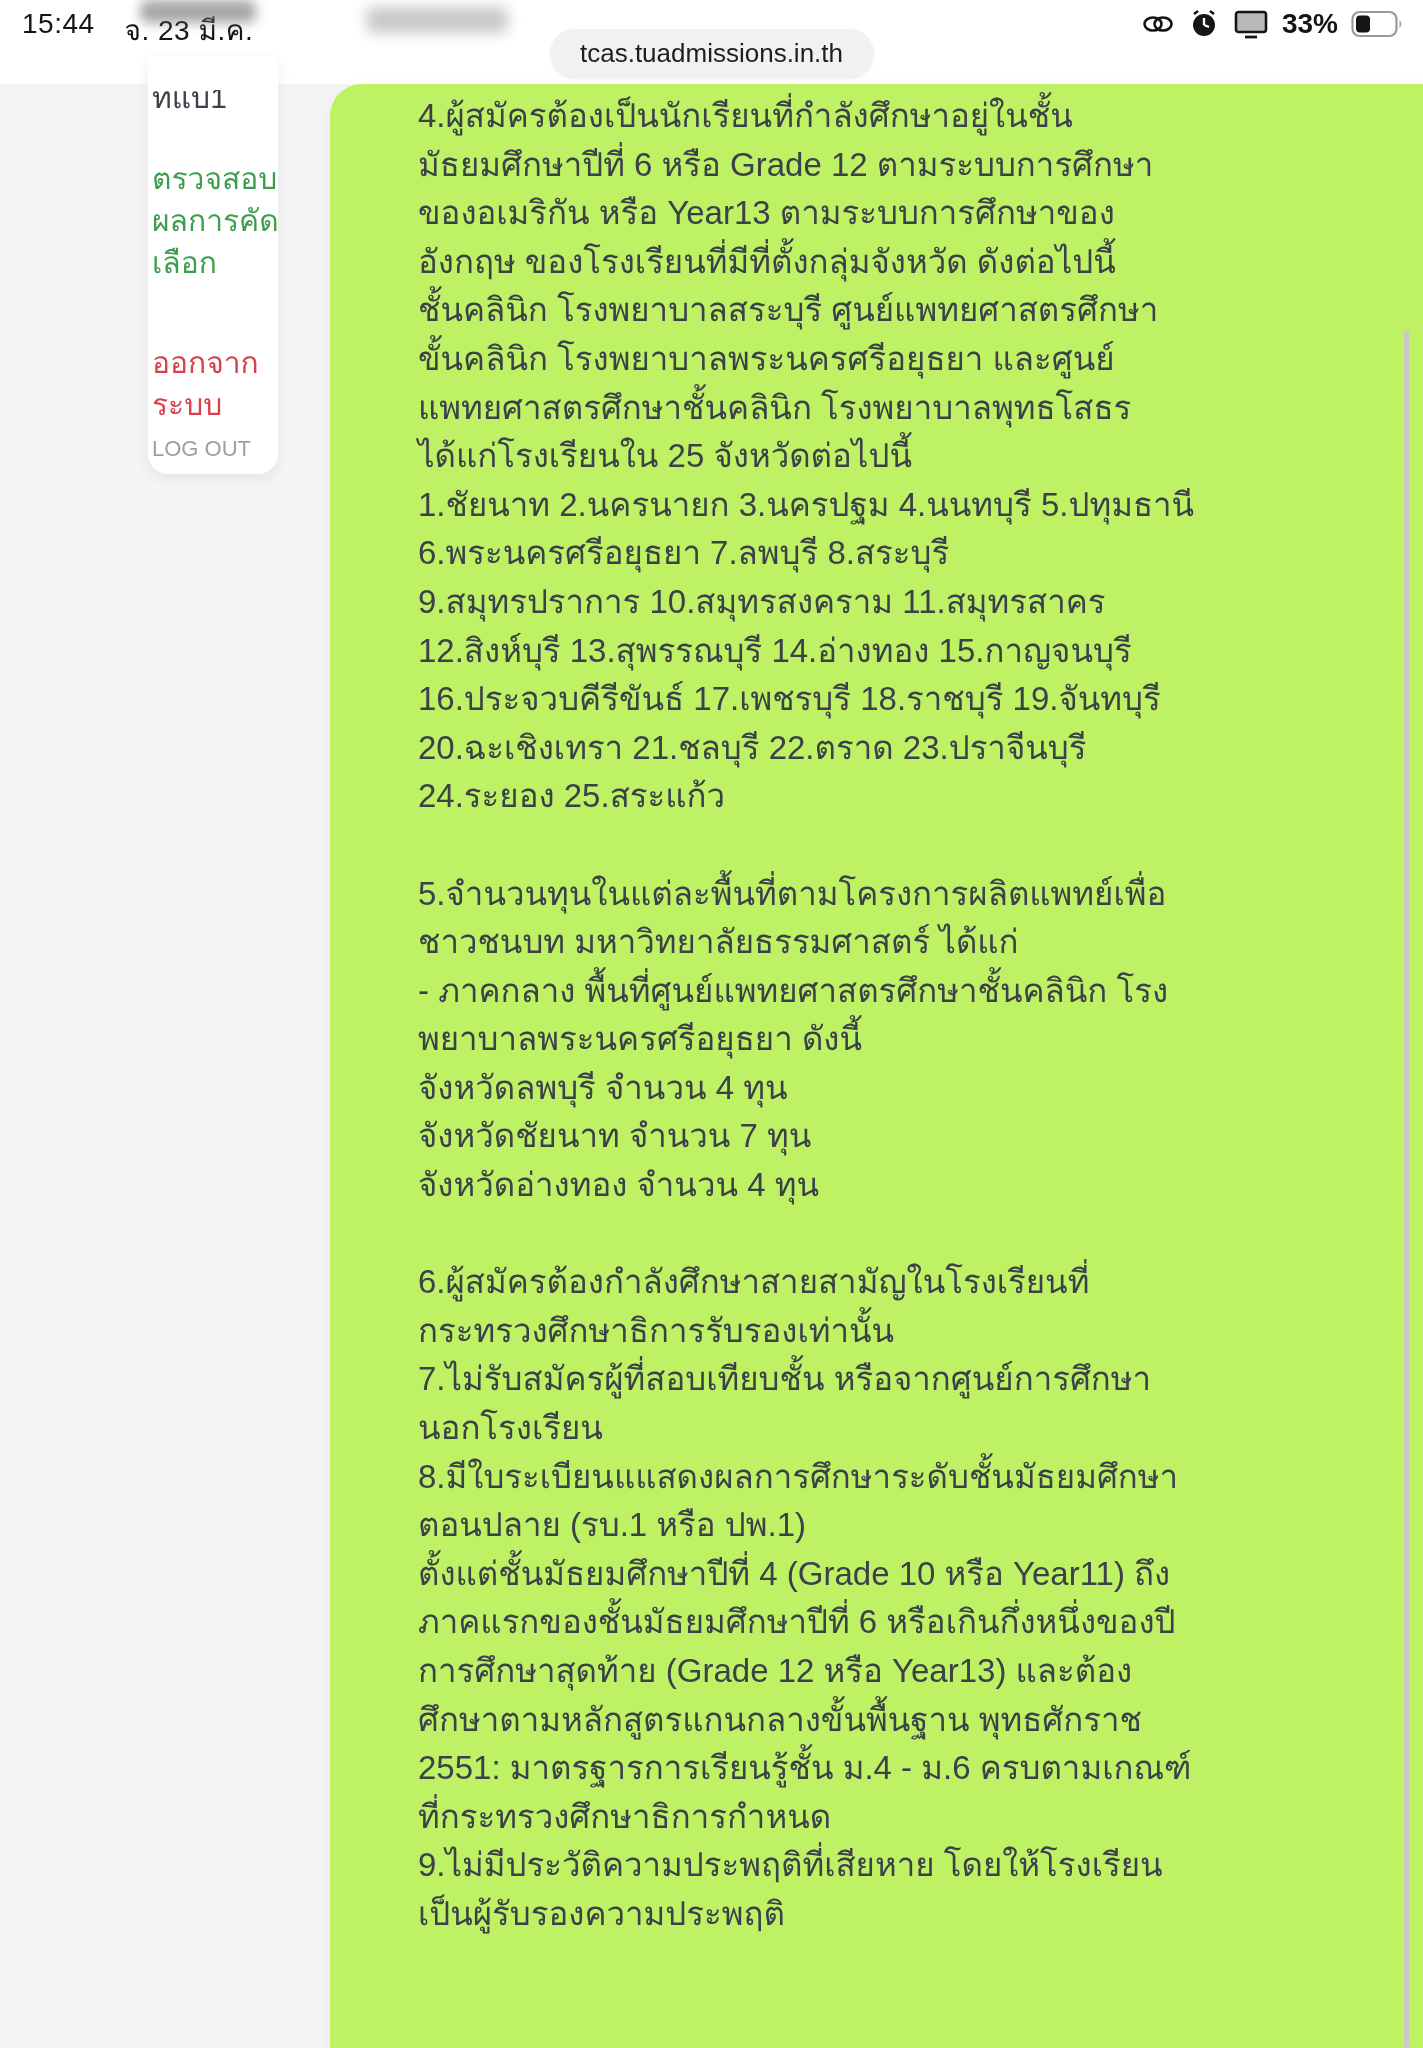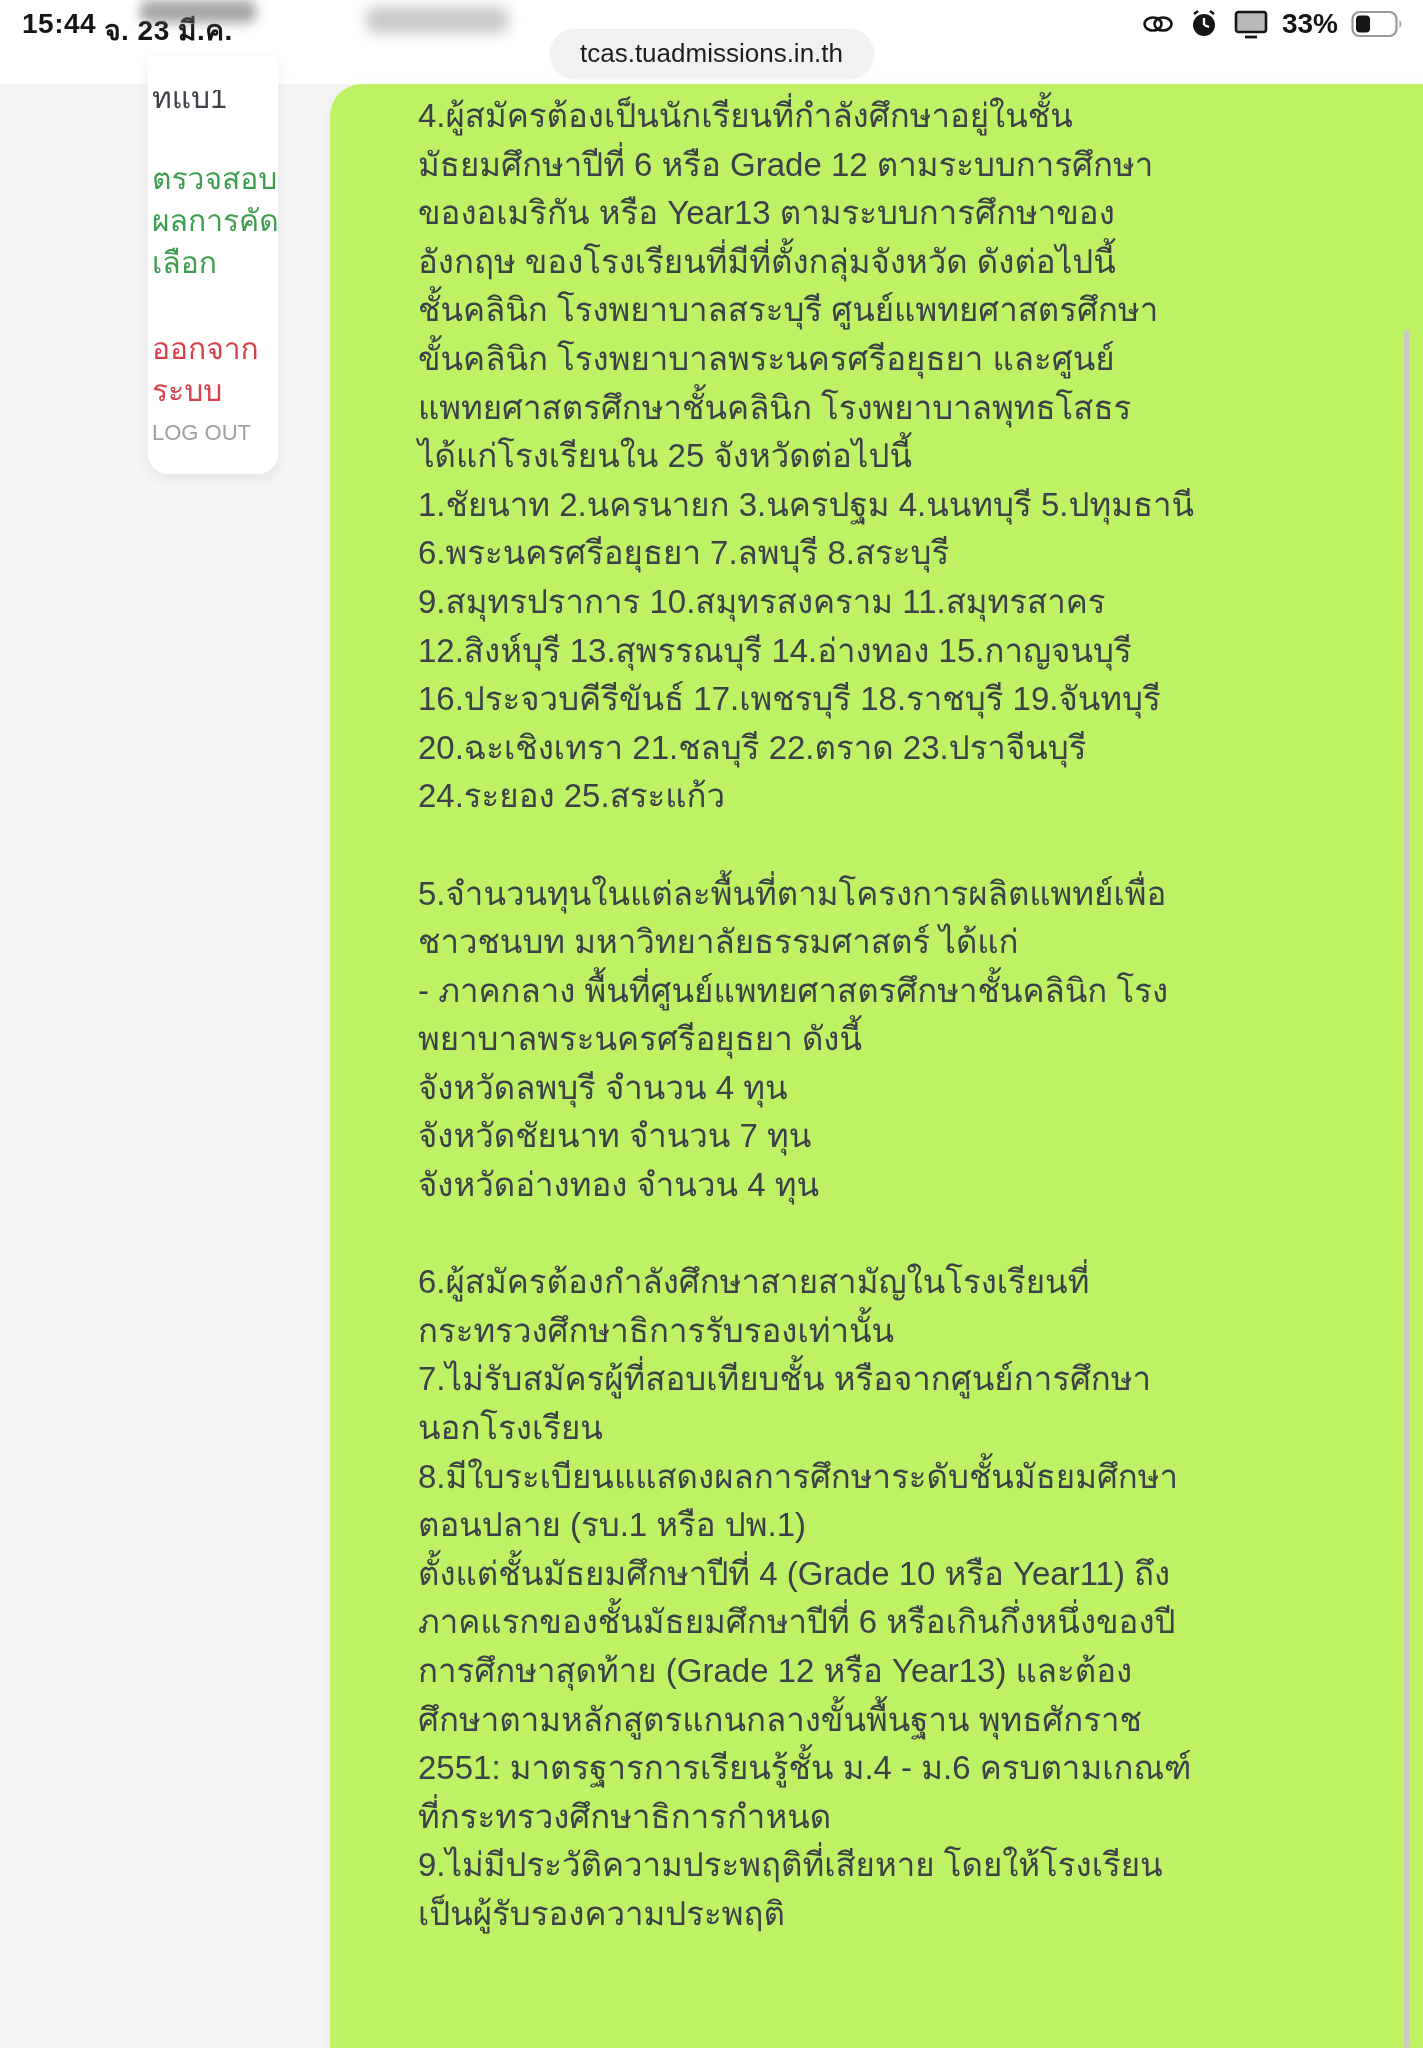--- a/index.html
+++ b/index.html
@@ -2,40 +2,40 @@
 <html><head>
 <meta charset="utf-8">
 <style>
   html,body{margin:0;padding:0;}
   body{font-family:"Liberation Sans","DejaVu Sans",sans-serif;background:#e9e9eb;}
   .screen{position:relative;width:1423px;height:2048px;background:#f5f5f6;overflow:hidden;margin:0 auto;}
 
   
   .topbar{position:absolute;left:0;top:0;width:100%;height:84px;background:#ffffff;}
 
-  .status-left{position:absolute;left:22px;top:8px;font-size:28px;font-weight:700;color:#151517;letter-spacing:.5px;display:flex;gap:8px;}
+  .status-left{position:absolute;left:22px;top:8px;font-size:28px;font-weight:400;color:#151517;letter-spacing:.5px;display:flex;gap:30px;}
   .status-right{position:absolute;right:20px;top:8px;display:flex;align-items:center;gap:13px;color:#151517;}
   .status-right svg{display:block;}
   .battery-pct{font-size:28px;font-weight:600;color:#151517;}
 
   .blur-blob{position:absolute;border-radius:8px;}
   .blur-blob.left{left:140px;top:0;width:116px;height:23px;background:#6d6d70;filter:blur(6px);opacity:.6;}
   .blur-blob.center{left:366px;top:7px;width:142px;height:26px;background:#b6b6ba;filter:blur(7px);opacity:.75;}
 
   .url-pill{position:absolute;left:50%;top:29px;transform:translateX(-50%);background:#f1f1f3;border-radius:24px;padding:9px 30px;font-size:26px;color:#1d1d1f;box-shadow:0 1px 3px rgba(0,0,0,.08);white-space:nowrap;cursor:pointer;}
 
   
   .sidebar-card{position:absolute;left:148px;top:56px;width:130px;height:418px;background:#ffffff;border-radius:4px 4px 20px 20px;box-shadow:0 5px 16px rgba(0,0,0,.07);padding:0;box-sizing:border-box;overflow:hidden;}
   .sidebar-inner{padding:34px 3px 0 4px;}
   .sidebar-fragment{height:20px;overflow:hidden;position:relative;color:#3c4149;font-size:30px;}
   .sidebar-fragment span{position:absolute;top:-16px;left:0;}
   .nav-item{cursor:pointer;}
   .nav-item .nav-line{font-size:30px;line-height:42px;font-weight:500;white-space:nowrap;}
   .nav-check{margin-top:48px;color:#3d9e4e;}
-  .nav-logout-th{margin-top:44px;color:#d8414b;}
+  .nav-logout-th{margin-top:60px;color:#d8414b;font-family:Liberation Mono, monospace;}
   .nav-logout-en{margin-top:6px;color:#9ca0a5;}
   .nav-logout-en .nav-line{font-size:22px;line-height:30px;font-weight:400;}
 
   
   .content-card{position:absolute;left:330px;top:84px;width:1226px;height:1964px;background:#bef264;border-top-left-radius:32px;box-shadow:0 4px 18px rgba(0,0,0,.05);overflow:hidden;}
   .content-text{padding:8px 0 0 88px;}
   .content-text .line{height:48.6px;font-size:33px;line-height:48px;color:#3c4149;white-space:nowrap;overflow:visible;}
 
   .scrollbar{position:absolute;right:14px;top:330px;width:5px;height:1718px;background:#c9c9cc;border-radius:3px;cursor:grab;}
 </style>

